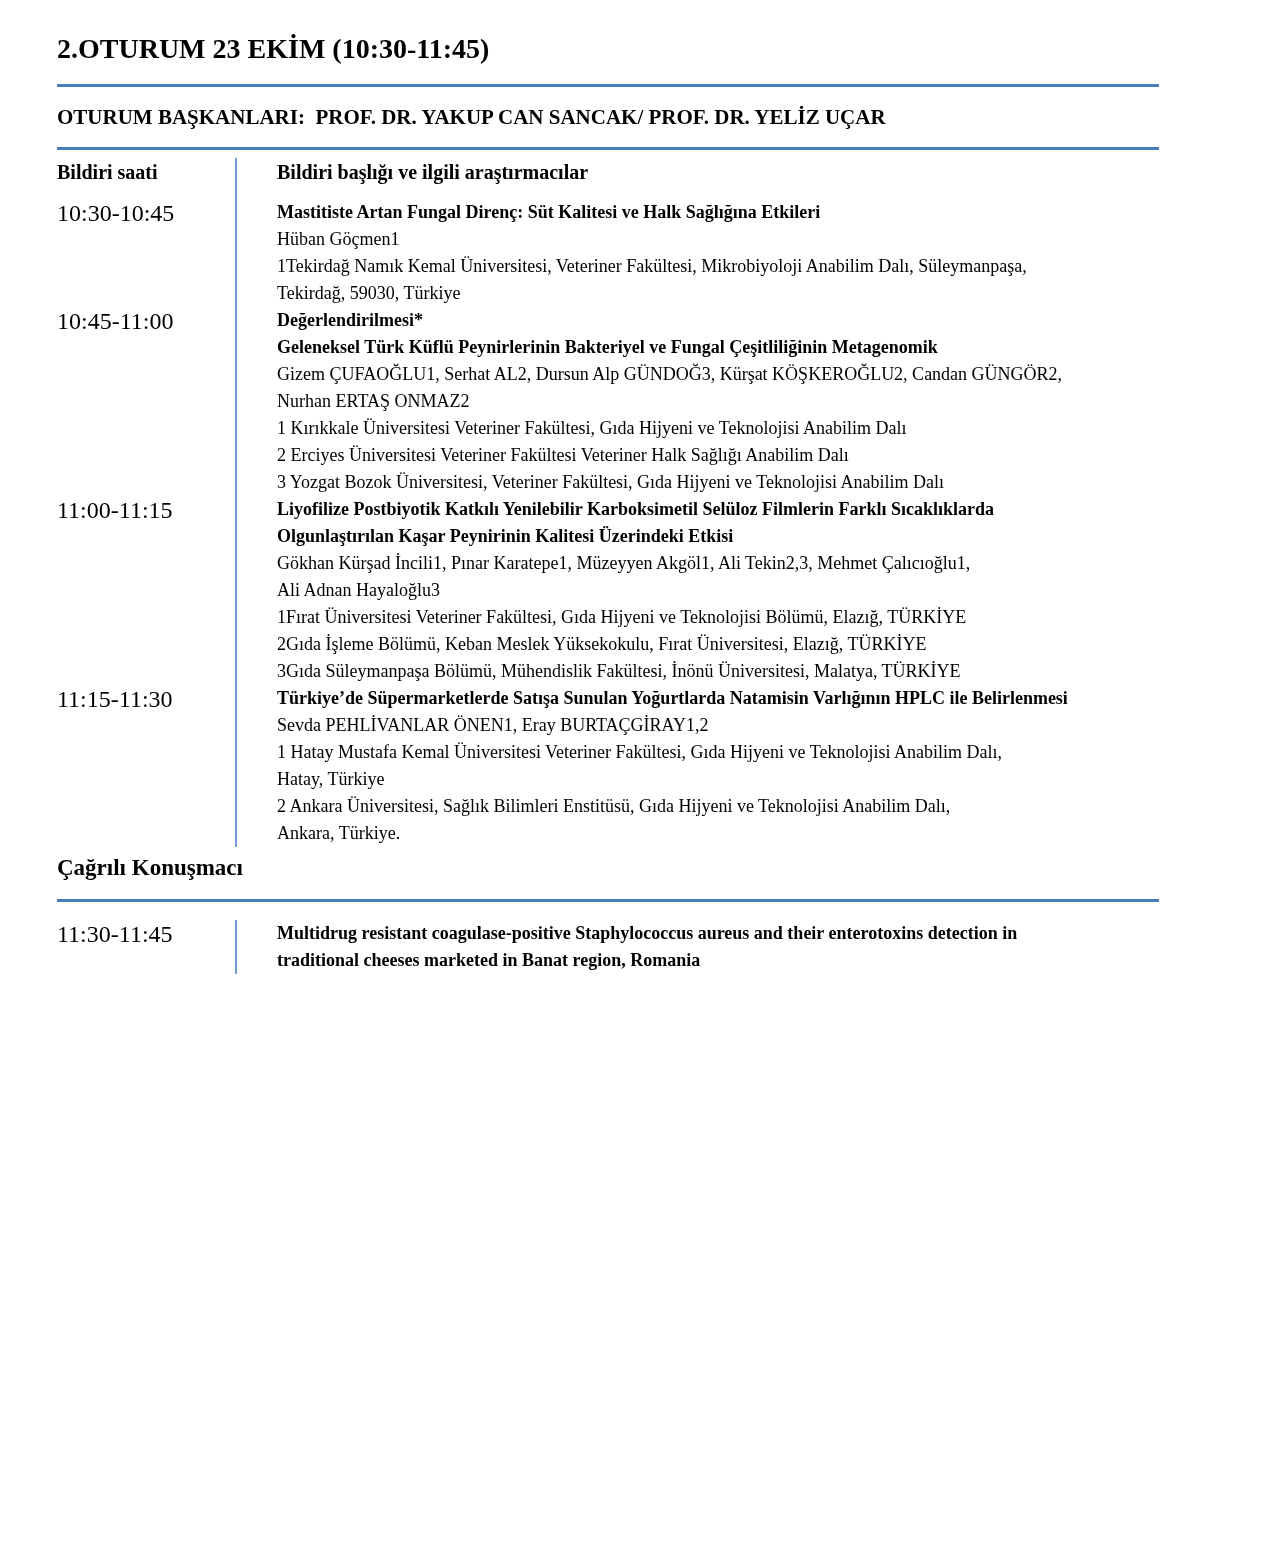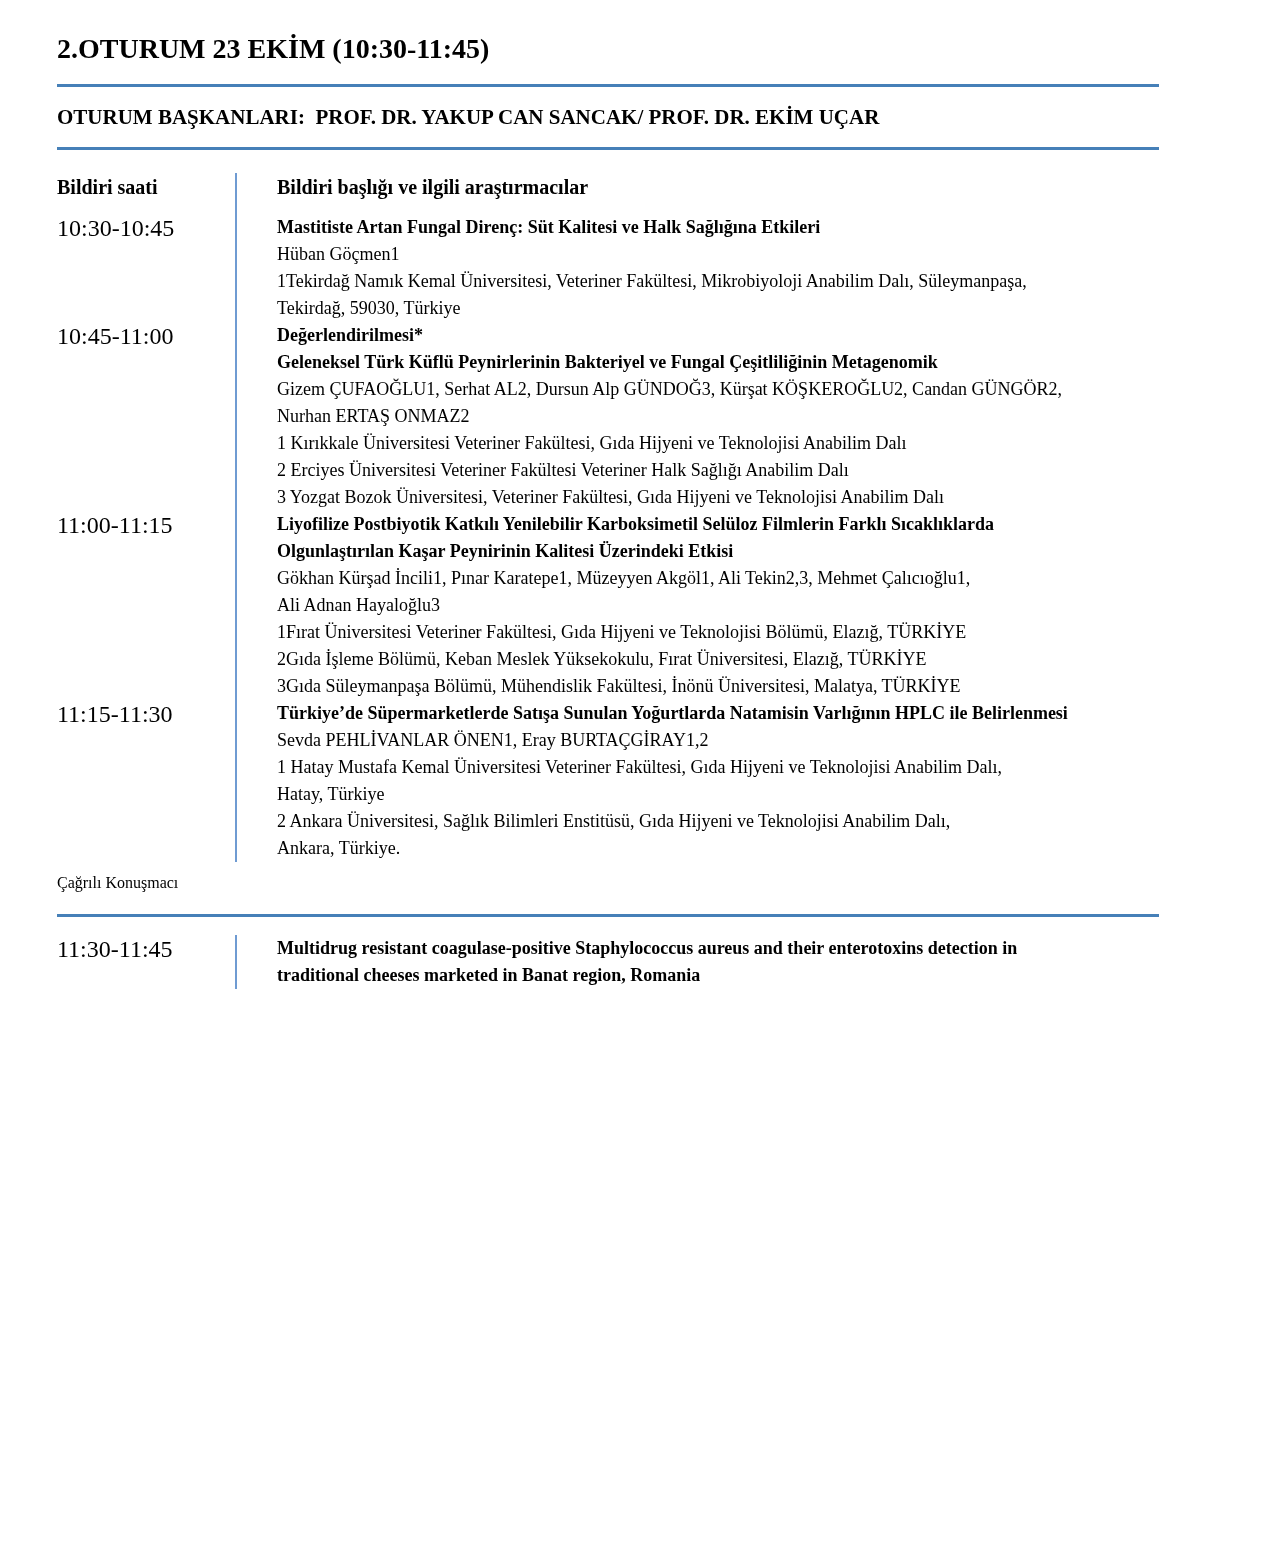--- a/index.html
+++ b/index.html
@@ -15,43 +15,43 @@
     overflow:hidden;
   }
   .page{padding:36px 57px 0 57px;}
 
   .doc-title{font-size:28px;font-weight:bold;line-height:26px;white-space:pre;}
   .hr{height:3px;background:var(--rule-blue);width:1102px;}
   .hr-top{margin-top:22px;}
   .chairs{font-size:21px;font-weight:bold;line-height:26px;margin-top:17px;white-space:pre;}
   .hr-chairs{margin-top:17px;}
 
-  .stable{display:grid;grid-template-columns:178px 1fr;margin-top:23px;}
+  .stable{display:grid;grid-template-columns:178px 1fr;margin-top:8px;}
   .cell{min-height:27px;}
   .cell.content{border-left:2px solid var(--vline-blue);padding-left:40px;}
   .cell.time{font-size:24px;line-height:27px;padding-top:1px;}
   .cell.head{font-weight:bold;font-size:20px;line-height:26px;padding-top:1px;padding-bottom:13px;}
 
   .line{font-size:18px;line-height:27px;white-space:pre;}
   .line.bold{font-weight:bold;}
 
-  .invited-heading{font-size:16px;font-weight:normal;line-height:26px;margin-top:8px;white-space:pre;}
+  .invited-heading{font-size:23px;font-weight:bold;line-height:26px;margin-top:8px;white-space:pre;}
   .hr-invited{margin-top:18px;}
   .invited-grid{margin-top:18px;}
 </style>
 </head>
 <body>
 
 <div class="page">
 
   <div class="doc-title">2.OTURUM 23 EKİM (10:30-11:45)</div>
 
   <div class="hr hr-top"></div>
 
-  <div class="chairs">OTURUM BAŞKANLARI:  PROF. DR. YAKUP CAN SANCAK/ PROF. DR. EKİM UÇAR</div>
+  <div class="chairs">OTURUM BAŞKANLARI:  PROF. DR. YAKUP CAN SANCAK/ PROF. DR. YELİZ UÇAR</div>
 
   <div class="hr hr-chairs"></div>
 
   <div class="stable" id="main-table">
     <div class="cell head">Bildiri saati</div>
     <div class="cell content head">Bildiri başlığı ve ilgili araştırmacılar</div>
 
   <div class="cell time">10:30-10:45</div>
       <div class="cell content">
         <div class="line bold">Mastitiste Artan Fungal Direnç: Süt Kalitesi ve Halk Sağlığına Etkileri</div>

